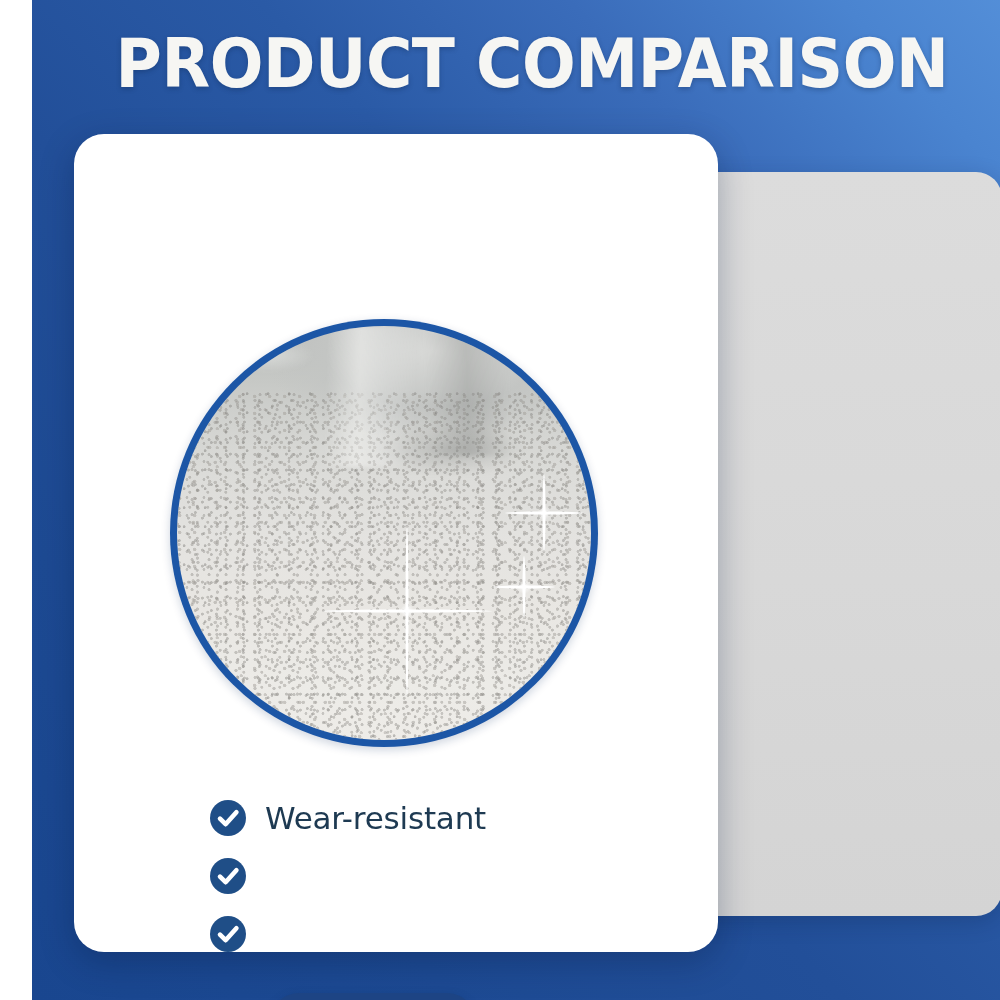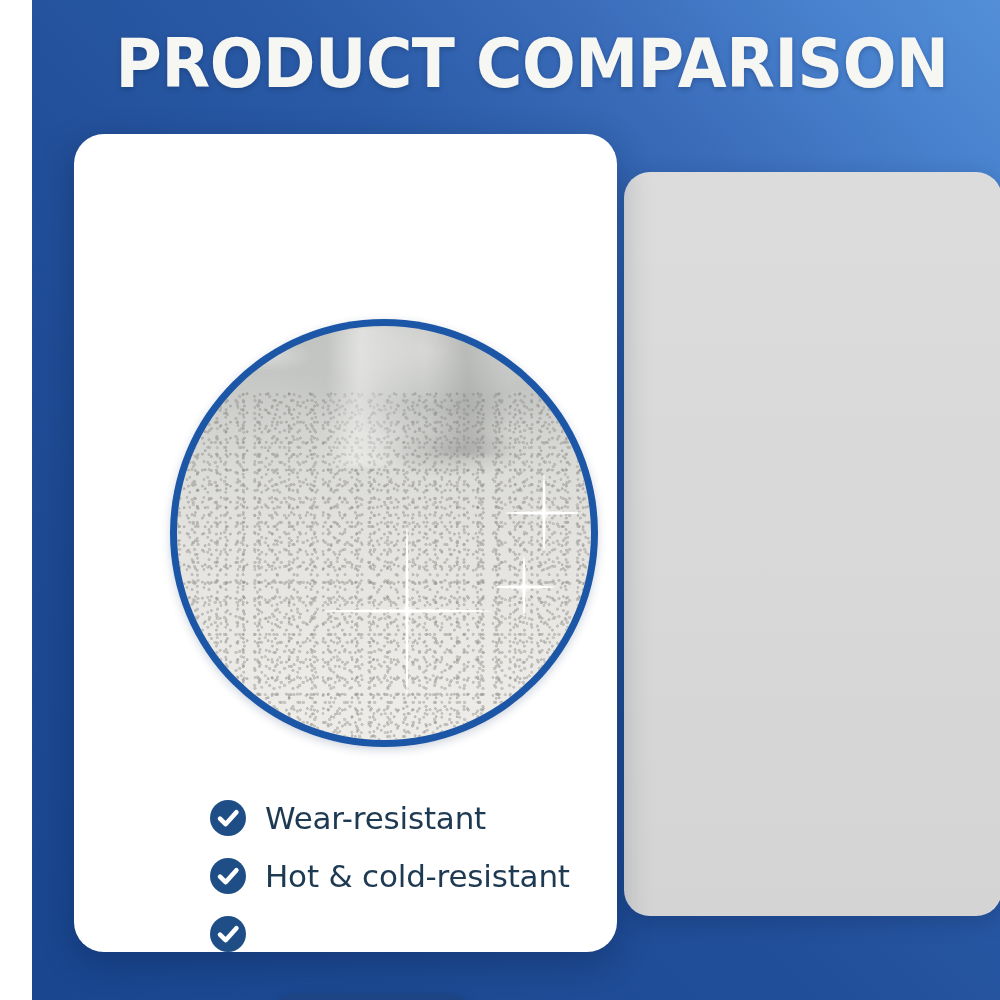--- a/index.html
+++ b/index.html
@@ -57,21 +57,21 @@
     height: 744px;
     background: linear-gradient(180deg, #dcdcdc 0%, #d8d8d8 55%, #d4d4d4 100%);
     border-radius: 26px;
     box-shadow: 0 6px 22px rgba(8,28,66,0.22);
   }
 
   #ours-card {
     position: absolute;
     left: 42px;
     top: 134px;
-    width: 543px;
+    width: 644px;
     height: 818px;
     background: #ffffff;
     border-radius: 30px;
     box-shadow: 0 10px 34px rgba(6,24,60,0.30);
   }
 
   #ours-photo-ring {
     left: 96px;
     top: 185px;
     width: 428px;
@@ -246,21 +246,20 @@
           <circle cx="19" cy="19" r="18" fill="#1f4e87"></circle>
           <path d="M11 19.6 L16.6 25.2 L27.4 13.2" stroke="#ffffff" stroke-width="4.6" fill="none" stroke-linecap="round" stroke-linejoin="round"></path>
         </svg>
         <span class="feat-label">Wear-resistant</span>
       </div>
       <div class="feat-row">
         <svg class="check-icon" viewBox="0 0 38 38">
           <circle cx="19" cy="19" r="18" fill="#1f4e87"></circle>
           <path d="M11 19.6 L16.6 25.2 L27.4 13.2" stroke="#ffffff" stroke-width="4.6" fill="none" stroke-linecap="round" stroke-linejoin="round"></path>
         </svg>
-        <span class="feat-label">Hot &amp; cold-resistant</span>
       </div>
       <div class="feat-row">
         <svg class="check-icon" viewBox="0 0 38 38">
           <circle cx="19" cy="19" r="18" fill="#1f4e87"></circle>
           <path d="M11 19.6 L16.6 25.2 L27.4 13.2" stroke="#ffffff" stroke-width="4.6" fill="none" stroke-linecap="round" stroke-linejoin="round"></path>
         </svg>
       </div>
     </div>
 
     <div id="ours-badge">

